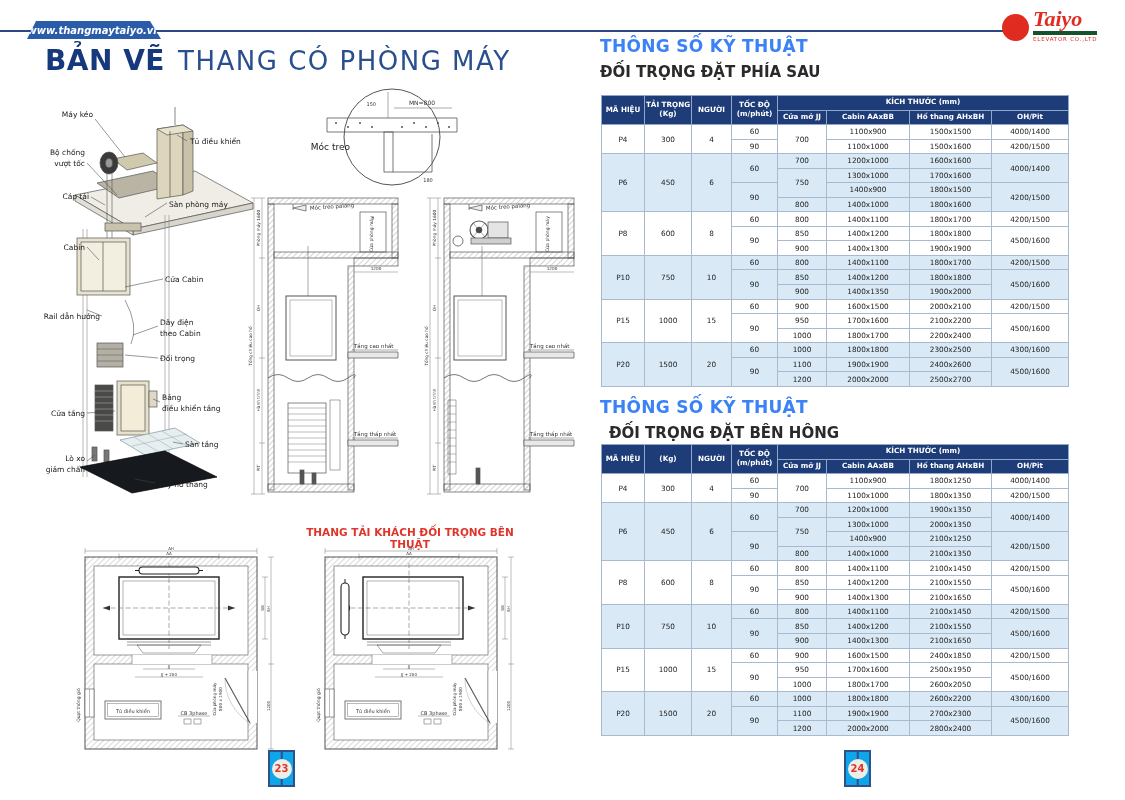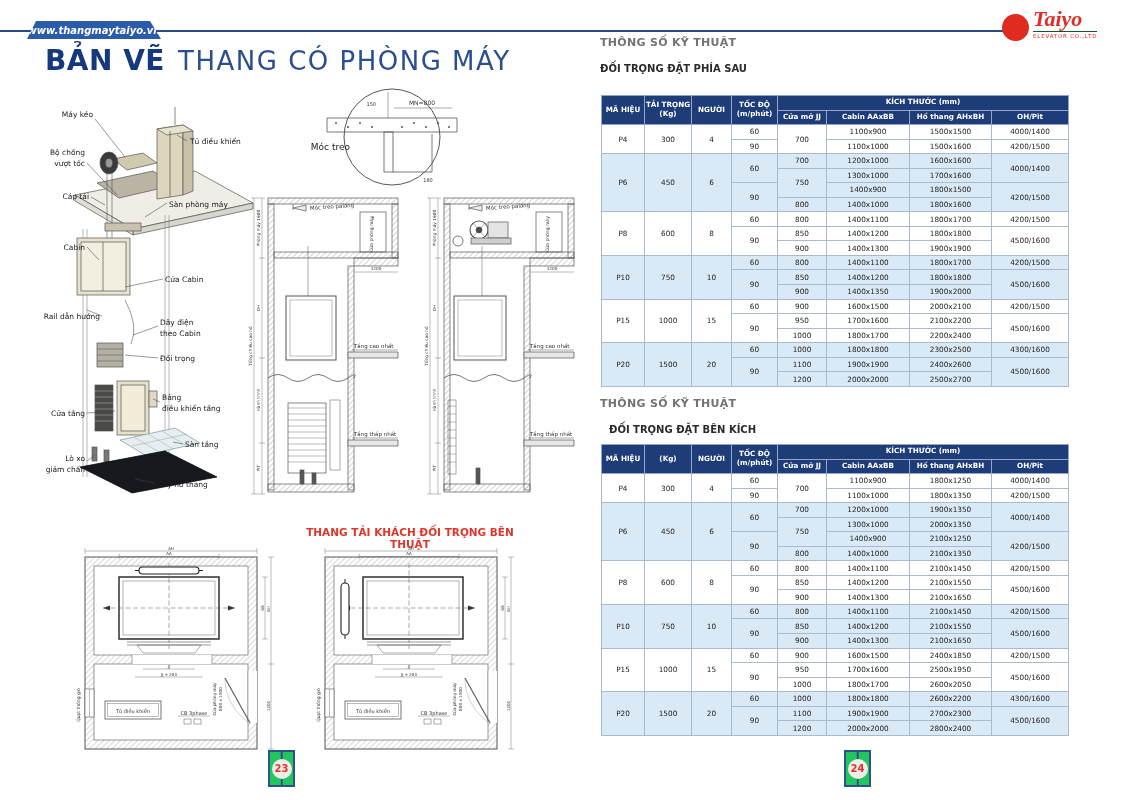--- a/index.html
+++ b/index.html
@@ -16,41 +16,41 @@
     display:flex; align-items:center; justify-content:center;
   }
   .urltab span { color:#fff; font-style:italic; font-weight:bold; font-size:10px; }
   .pagetitle { position:absolute; left:45px; top:44px; white-space:nowrap; }
   .pagetitle .b { font-size:28px; font-weight:800; color:#16387c; letter-spacing:0.5px; }
   .pagetitle .r { font-size:26px; font-weight:400; color:#2a4f8f; letter-spacing:1.5px; margin-left:8px;margin-top:10px; }
   .logo { position:absolute; left:1002px; top:8px; display:flex; align-items:flex-start; }
   .logo .dot { width:27px; height:27px; border-radius:50%; background:#e02b20; margin-top:6px; }
   .logo .txt { margin-left:4px; display:flex; flex-direction:column; }
   .logo .name { font-family:"Liberation Serif","DejaVu Serif",serif; font-style:italic; font-weight:bold;
-                font-size:22px; color:#e02b20; line-height:1; border-bottom:1px solid #14532d; padding-bottom:1px;}
+                font-size:22px; color:#e02b20; line-height:1; border-bottom:4px solid #14532d; padding-bottom:1px;}
   .logo .sub  { font-size:5.5px; color:#e02b20; letter-spacing:0.8px; margin-top:1px; text-align:right;}
   
-  .secTitle { position:absolute; font-size:11px; font-weight:bold; color:#737373; letter-spacing:0.3px; }
-  .secSub   { position:absolute; font-size:10px; font-weight:bold; color:#2a2a2a; }
+  .secTitle { position:absolute; font-size:17px; font-weight:bold; color:#3b82f6; letter-spacing:0.3px; }
+  .secSub   { position:absolute; font-size:15px; font-weight:bold; color:#2a2a2a; }
   .tablewrap { position:absolute; left:601px; width:467px; }
   table.spec { border-collapse:collapse; table-layout:fixed; width:467px; border:1.4px solid #2c4d85; }
   table.spec th {
     background:#1e3c78; color:#fff; font-weight:bold; font-size:7.2px; line-height:1.2;
     border:0.6px solid #91a6c9; height:14.5px; padding:0; text-align:center; vertical-align:middle;
   }
   table.spec td {
     border:0.5px solid #a9bacf; font-size:7.3px; color:#1b1b1b; text-align:center;
     vertical-align:middle; height:14.55px; padding:0; background:#fff;
   }
   table.spec td.shade { background:#d9e9f5; }
   table.spec tr.gtop td { border-top:1.1px solid #33568f; }
   
   .planTitle { position:absolute; font-size:10.5px; font-weight:bold; color:#e0352b; text-align:center; }
   
-  .pgico { position:absolute; width:27px; height:37px; border:2.5px solid #2e5187; background:#22c55e;
+  .pgico { position:absolute; width:27px; height:37px; border:2.5px solid #2e5187; background:#0ea5e9;
            display:flex; align-items:center; justify-content:center; }
   .pgico .bar { position:absolute; left:50%; top:0; width:2.5px; height:100%; background:#2e5187; transform:translateX(-50%); }
   .pgico .ball { position:relative; width:20px; height:20px; border-radius:50%; background:#efede7;
                  display:flex; align-items:center; justify-content:center;
                  font-size:10px; font-weight:bold; color:#e0352b; }
   svg text { font-family:"DejaVu Sans","Liberation Sans",sans-serif; }
 </style>
 </head>
 <body>
 
@@ -668,21 +668,21 @@
           <tr>
             <td class="shade">1200</td>
             <td class="shade">2000x2000</td>
             <td class="shade">2500x2700</td>
           </tr>
         </tbody>
       </table>
     </div>
 
   <div class="secTitle" style="left:600px;top:397px">THÔNG SỐ KỸ THUẬT</div>
-  <div class="secSub" style="left:609px;top:424px">ĐỐI TRỌNG ĐẶT BÊN KÍCH</div>
+  <div class="secSub" style="left:609px;top:424px">ĐỐI TRỌNG ĐẶT BÊN HÔNG</div>
   <div class="tablewrap" style="top:444px" id="table-slot-1">
       <table class="spec">
         <colgroup>
           <col style="width: 43px;">
           <col style="width: 47px;">
           <col style="width: 40px;">
           <col style="width: 46px;">
           <col style="width: 49px;">
           <col style="width: 83px;">
           <col style="width: 82px;">

